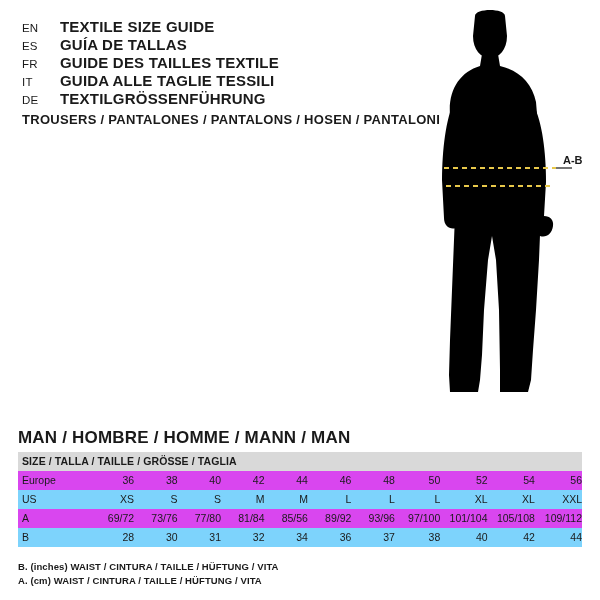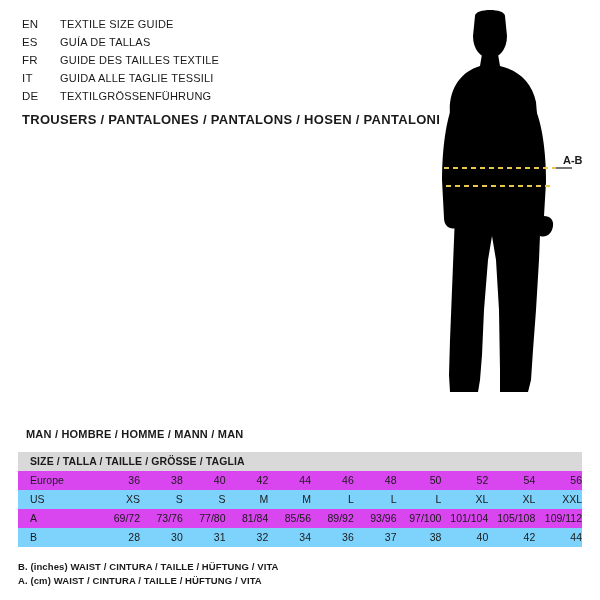--- a/index.html
+++ b/index.html
@@ -33,22 +33,22 @@
     align-items: baseline;
     height: 18px;
   }
   .lang-code {
     width: 38px;
     font-size: 11.5px;
     letter-spacing: 0.2px;
     color: #1a1a1a;
   }
   .lang-text {
-    font-size: 11px;
-    font-weight: normal;
+    font-size: 15px;
+    font-weight: bold;
     letter-spacing: 0.2px;
     color: #1a1a1a;
     white-space: nowrap;
   }
 
   .garment-title {
     position: absolute;
     left: 22px;
     top: 112px;
     font-size: 13px;
@@ -74,23 +74,23 @@
     left: 163px;
     top: 144px;
     font-size: 11px;
     font-weight: bold;
     color: #1a1a1a;
   }
 
   
   .table-title {
     position: absolute;
-    left: 26px;
+    left: 18px;
     top: 428px;
-    font-size: 11px;
+    font-size: 17px;
     font-weight: bold;
     letter-spacing: 0.2px;
     color: #1a1a1a;
   }
 
   table.size-table {
     position: absolute;
     left: 18px;
     top: 452px;
     width: 564px;
@@ -114,21 +114,21 @@
     background: #d9d9d9;
   }
   table.size-table tr.band {
     background: #7dd3fc;
   }
   table.size-table tr.plain {
     background: #d946ef;
   }
   table.size-table .lbl {
     width: 86px;
-    padding-left: 12px;
+    padding-left: 4px;
     white-space: nowrap;
     margin-top: 16px;
   }
   table.size-table .cell {
     width: 52px;
     white-space: nowrap;
     text-align: right;
   }
 
   .footnotes {

